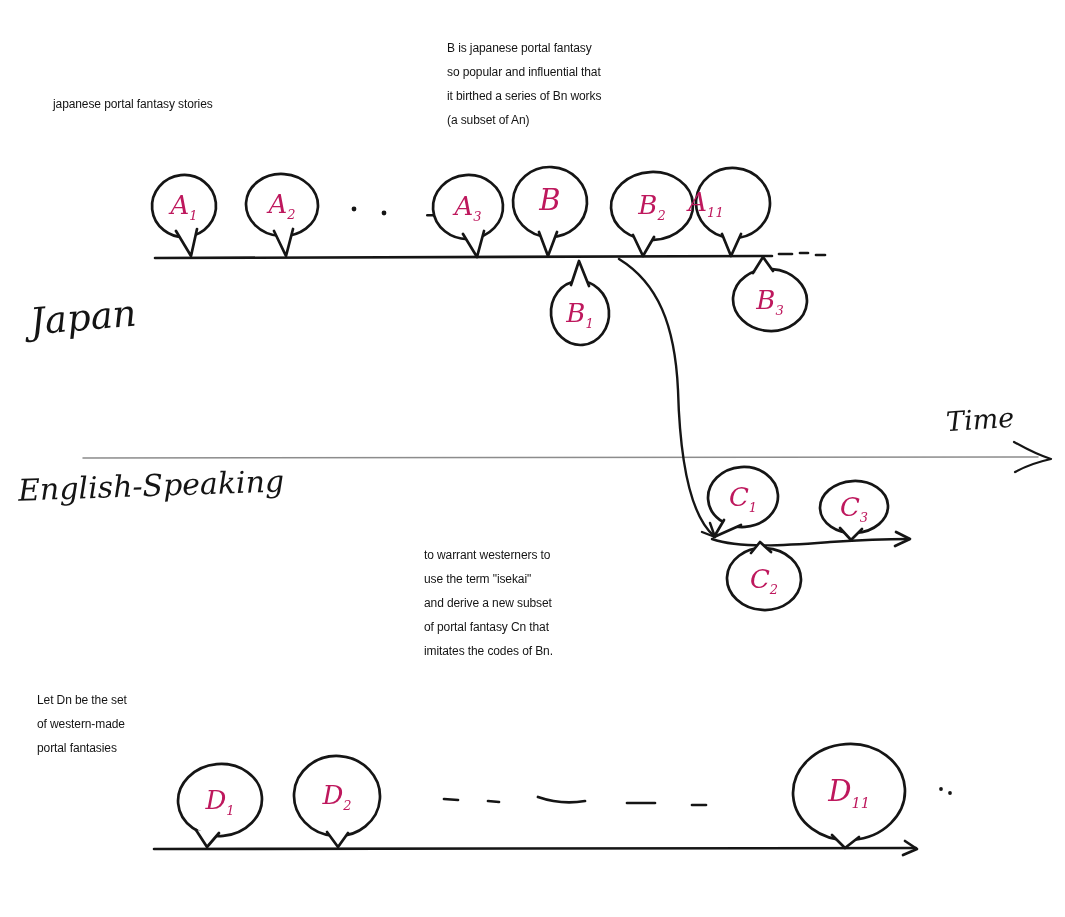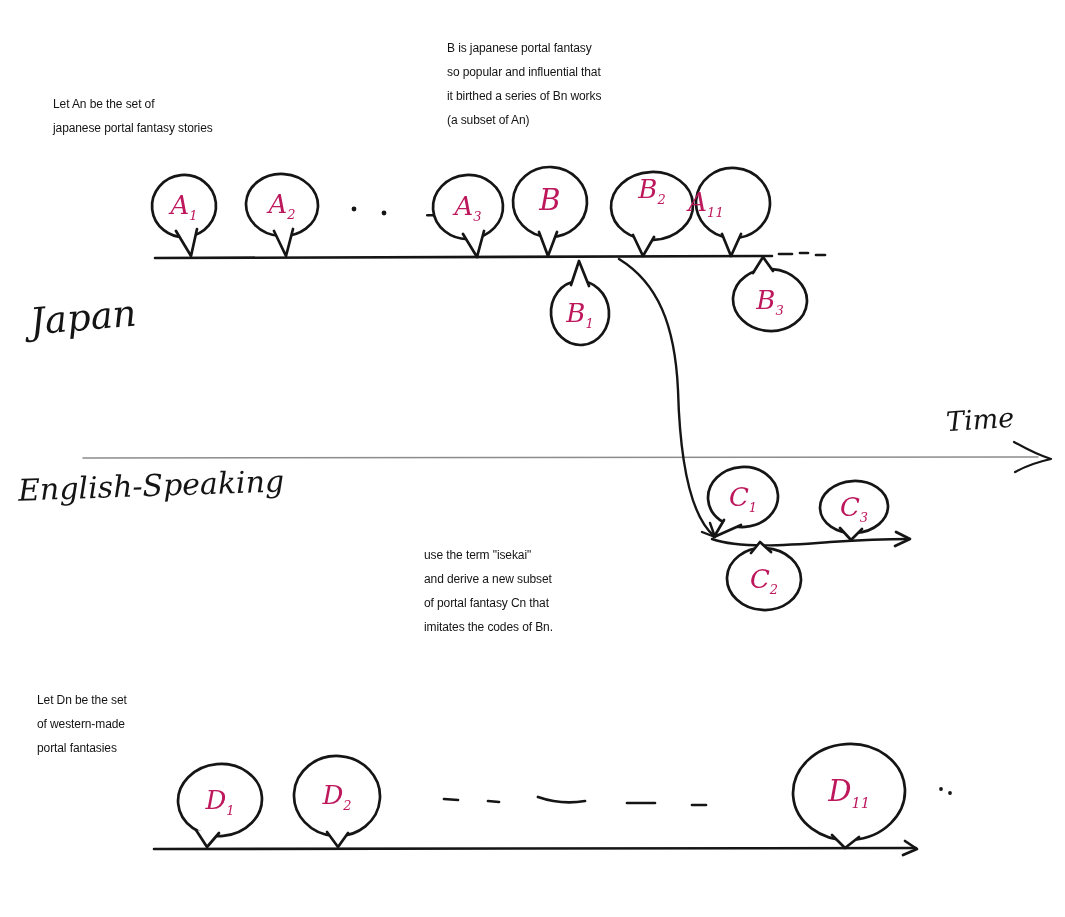--- a/index.html
+++ b/index.html
@@ -109,53 +109,53 @@
         <path d="M327,832 L338,847 L348,833" fill="#fff"></path>
       </g>
       <g>
         <ellipse cx="849" cy="792" rx="56" ry="48" fill="#fff" transform="rotate(-4 849 792)"></ellipse>
         <path d="M832,835 L845,848 L859,837" fill="#fff"></path>
       </g>
     </g>
   </svg>
 
   <div class="note" style="left:53px;top:92px">
-    <div>Let An be the set of</div>
     <div>japanese portal fantasy stories</div>
   </div>
 
   <div class="note" style="left:447px;top:36px">
     <div>B is japanese portal fantasy</div>
     <div>so popular and influential that</div>
     <div>it birthed a series of Bn works</div>
     <div>(a subset of An)</div>
   </div>
 
   <div class="note" style="left:424px;top:543px">
+    <div>to warrant westerners to</div>
     <div>use the term "isekai"</div>
     <div>and derive a new subset</div>
     <div>of portal fantasy Cn that</div>
     <div>imitates the codes of Bn.</div>
   </div>
 
   <div class="note" style="left:37px;top:688px">
     <div>Let Dn be the set</div>
     <div>of western-made</div>
     <div>portal fantasies</div>
   </div>
 
   <div class="hand" style="left:30px;top:296px;font-size:37px;transform:rotate(-5deg)">Japan</div>
   <div class="hand" style="left:18px;top:468px;font-size:30px;transform:rotate(-2deg)">English-Speaking</div>
   <div class="hand" style="left:946px;top:404px;font-size:27px;transform:rotate(-4deg)">Time</div>
 
   <div class="blabel" style="left:146px;top:189px"><span>A</span><sub>1</sub></div>
   <div class="blabel" style="left:244px;top:188px"><span>A</span><sub>2</sub></div>
   <div class="blabel" style="left:430px;top:190px"><span>A</span><sub>3</sub></div>
   <div class="blabel big" style="left:512px;top:184px"><span>B</span><sub></sub></div>
-  <div class="blabel" style="left:614px;top:173px"><span>B</span><sub>2</sub></div>
+  <div class="blabel" style="left:614px;top:189px"><span>B</span><sub>2</sub></div>
   <div class="blabel" style="left:668px;top:186px"><span>A</span><sub>11</sub></div>
   <div class="blabel" style="left:542px;top:297px"><span>B</span><sub>1</sub></div>
   <div class="blabel" style="left:732px;top:284px"><span>B</span><sub>3</sub></div>
   <div class="blabel" style="left:705px;top:481px"><span>C</span><sub>1</sub></div>
   <div class="blabel" style="left:726px;top:563px"><span>C</span><sub>2</sub></div>
   <div class="blabel" style="left:816px;top:491px"><span>C</span><sub>3</sub></div>
   <div class="blabel" style="left:182px;top:784px"><span>D</span><sub>1</sub></div>
   <div class="blabel" style="left:299px;top:779px"><span>D</span><sub>2</sub></div>
   <div class="blabel big" style="left:811px;top:775px"><span>D</span><sub>11</sub></div>
 

